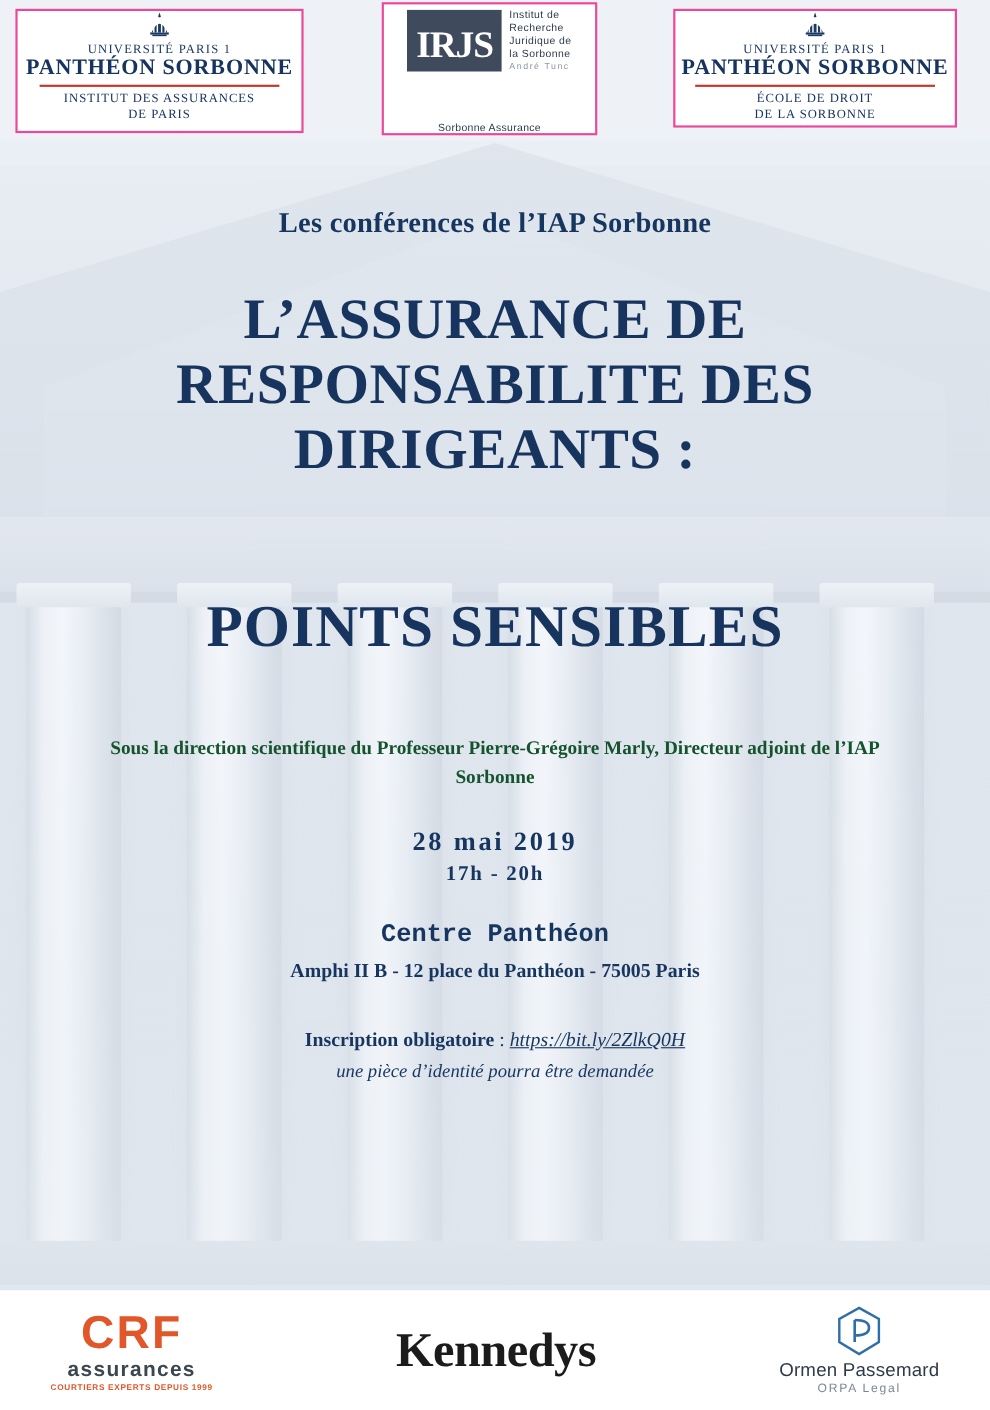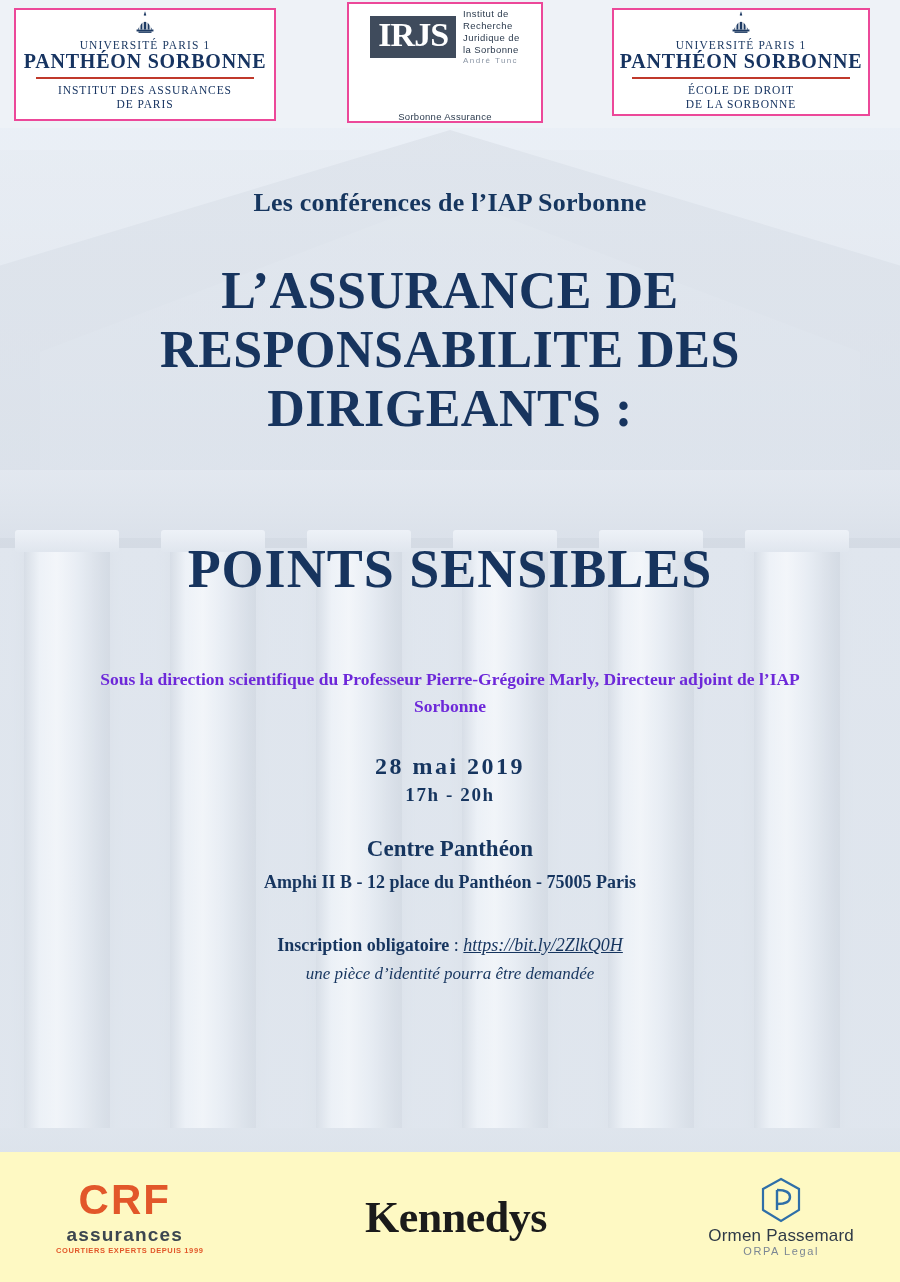--- a/index.html
+++ b/index.html
@@ -180,21 +180,21 @@
     gap: 7px;
     padding: 4px 6px 0;
   }
   .irjs-mark {
     font-family: "Liberation Serif", serif;
     font-weight: bold;
     font-size: 34px;
     letter-spacing: -1px;
     color: #ffffff;
     background: #3f4b5c;
-    padding: 2px 8px 6px;
+    padding: 16px 8px 6px;
     line-height: 1;
   }
   .irjs-text {
     font-family: "Liberation Sans", sans-serif;
     font-size: 9.5px;
     color: #2b3a4d;
     line-height: 1.25;
     text-align: left;
     letter-spacing: .4px;
   }
@@ -261,41 +261,41 @@
     color: #17345e;
     text-transform: uppercase;
   }
   .direction {
     margin: 66px auto 0;
     width: 760px;
     font-family: "Liberation Serif", serif;
     font-weight: bold;
     font-size: 17.5px;
     line-height: 1.5;
-    color: #6d28d9;
+    color: #14532d;
   }
   .date {
     margin-top: 34px;
     font-family: "Liberation Serif", serif;
     font-weight: bold;
     font-size: 24px;
     letter-spacing: 2.5px;
     color: #16355f;
   }
   .hours {
     margin-top: 4px;
     font-family: "Liberation Serif", serif;
     font-weight: bold;
     font-size: 19px;
     letter-spacing: 1.6px;
     color: #16355f;
   }
   .venue {
     margin-top: 30px;
-    font-family: Liberation Serif, serif;
+    font-family: Liberation Mono, monospace;
     font-weight: bold;
     font-size: 23px;
     color: #16355f;
   }
   .address {
     margin-top: 10px;
     font-family: "Liberation Serif", serif;
     font-weight: bold;
     font-size: 18px;
     color: #16355f;
@@ -317,22 +317,22 @@
     font-family: "Liberation Serif", serif;
     font-style: italic;
     font-size: 17px;
     color: #16355f;
   }
 
   
   .sponsor-band {
     position: absolute;
     left: 0; right: 0; bottom: 0;
-    height: 130px;
-    background: #fef9c3;
+    height: 109px;
+    background: #ffffff;
     display: flex;
     align-items: center;
     justify-content: space-between;
     padding: 0 46px;
     box-sizing: border-box;
   }
   .crf {
     display: flex;
     flex-direction: column;
     align-items: center;
@@ -354,21 +354,20 @@
     color: #3c4650;
   }
   .crf-tag {
     margin-top: 3px;
     font-family: "Liberation Sans", sans-serif;
     font-weight: bold;
     font-size: 7.5px;
     letter-spacing: .6px;
     color: #e2572a;
     text-transform: uppercase;
-    margin-left: 10px;
   }
   .kennedys {
     font-family: "Liberation Serif", serif;
     font-weight: bold;
     font-size: 44px;
     letter-spacing: -.5px;
     color: #1b1b1b;
   }
   .ormen {
     display: flex;

